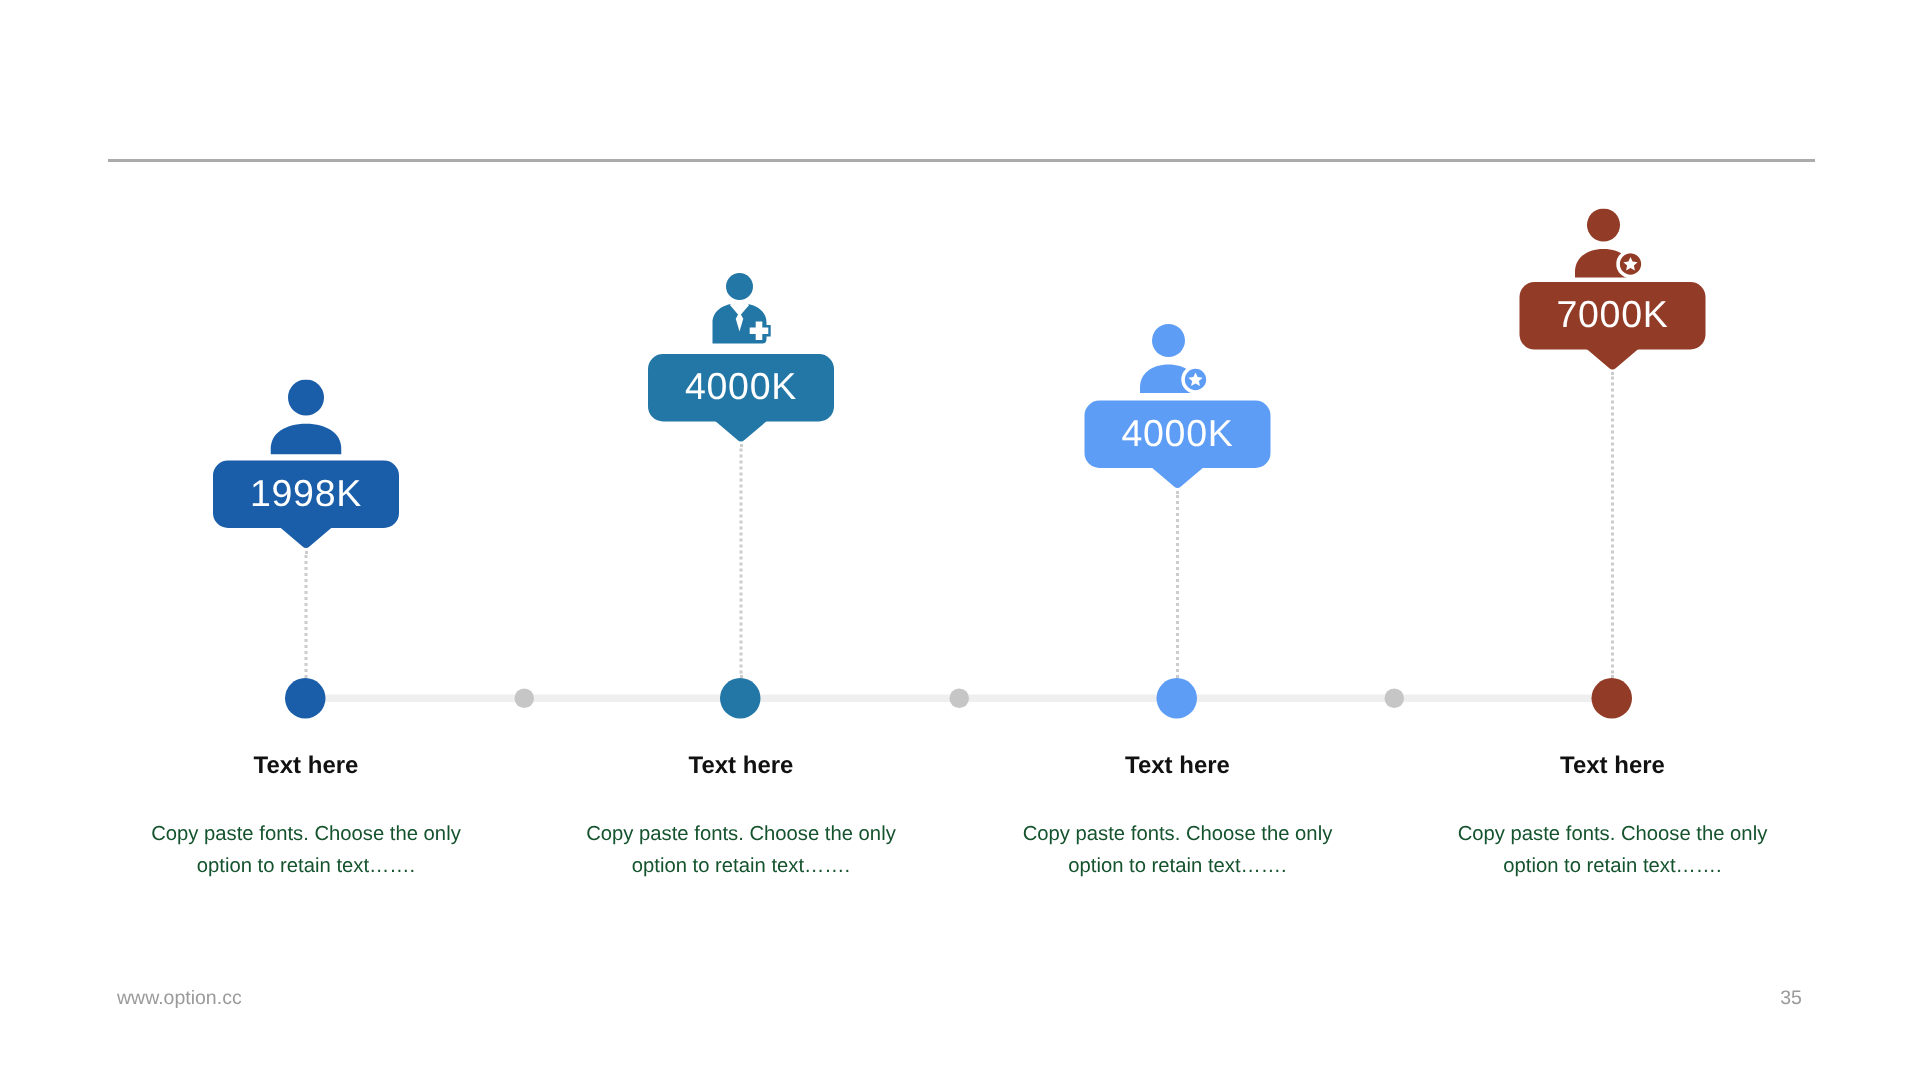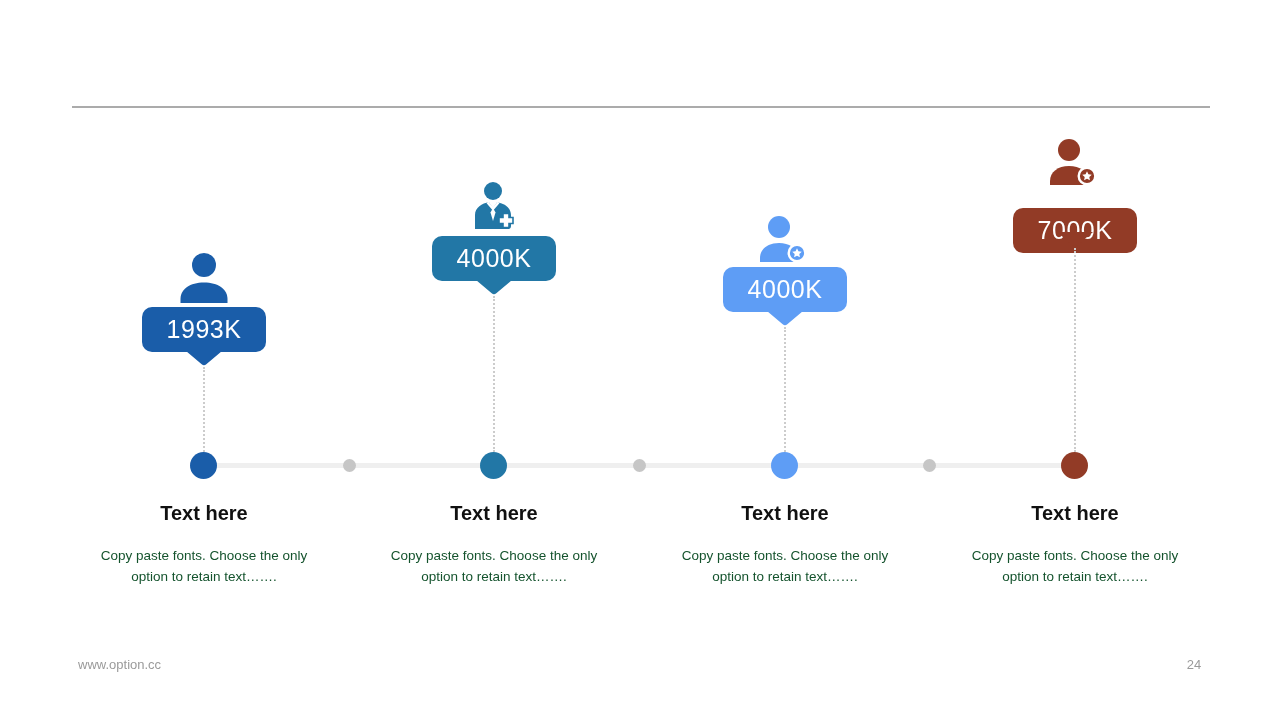--- a/index.html
+++ b/index.html
@@ -30,21 +30,21 @@
 
   .vline{position:absolute;left:129px;width:0;border-left:2px dotted #cccccc;}
   .c1 .vline{top:367px;height:85px;}
   .c2 .vline{top:296px;height:156px;}
   .c3 .vline{top:327px;height:125px;}
   .c4 .vline{top:248px;height:204px;}
 
   .dot{position:absolute;left:116px;top:452px;width:27px;height:27px;border-radius:50%;}
 
   .title{position:absolute;top:502px;left:0;width:260px;margin:0;text-align:center;
-    font-size:20px;font-weight:bold;color:#111111;}
+    font-size:16px;font-weight:bold;color:#111111;}
   .desc{position:absolute;top:545px;left:10px;width:240px;margin:0;text-align:center;
     font-size:13.5px;line-height:21px;color:#14532d;}
 
   .footer-site{position:absolute;left:78px;top:657px;font-size:13px;color:#9a9a9a;}
   .footer-page{position:absolute;left:1178px;top:657px;width:32px;text-align:center;
     font-size:13px;color:#9a9a9a;}
 </style>
 </head>
 <body>
 
@@ -58,21 +58,21 @@
 <div class="col c1">
   <div class="icon-wrap">
     <svg width="50" height="50" viewBox="0 0 50 50">
       <g fill="#1A5DA9">
         <circle cx="25" cy="12" r="12"></circle>
         <path d="M1.5,50 L1.5,46 C1.5,36 11,29.5 25,29.5 C39,29.5 48.5,36 48.5,46 L48.5,50 Z"></path>
       </g>
     </svg>
   </div>
   <div class="callout" style="background-color: rgb(26, 93, 169);">
-    <span class="callout-text">1993K</span>
+    <span class="callout-text">1998K</span>
   </div>
   <svg class="tail" viewBox="0 0 36 16">
     <path d="M0,0 H36 L20.3,13.3 Q18,15.3 15.7,13.3 Z" fill="#1A5DA9"></path>
   </svg>
   <div class="vline" style="border-left-color: rgb(204, 204, 204);"></div>
   <div class="dot" style="background-color: rgb(26, 93, 169);"></div>
   <h3 class="title">Text here</h3>
   <p class="desc">Copy paste fonts. Choose the only option to retain text…….</p>
 </div>
 
@@ -127,26 +127,26 @@
   <div class="icon-wrap">
     <svg width="48" height="47" viewBox="0 0 48 47">
       <g fill="#923B26">
         <circle cx="20" cy="11" r="11"></circle>
         <path d="M1,46 L1,42 C1,33 9,27 20,27 C31,27 39,33 39,42 L39,46 Z"></path>
         <circle cx="38" cy="37" r="8.3" stroke="#ffffff" stroke-width="2.4"></circle>
         <polygon fill="#ffffff" points="38,32.3 39.41,35.36 42.76,35.75 40.28,38.04 40.94,41.35 38,39.7 35.06,41.35 35.72,38.04 33.24,35.75 36.59,35.36"></polygon>
       </g>
     </svg>
   </div>
-  <div class="callout" style="background-color: rgb(146, 59, 38); margin-top: 20px;">
+  <div class="callout" style="background-color: rgb(146, 59, 38);">
     <span class="callout-text">7000K</span>
   </div>
   <svg class="tail" viewBox="0 0 36 16">
     <path d="M0,0 H36 L20.3,13.3 Q18,15.3 15.7,13.3 Z" fill="#923B26"></path>
   </svg>
   <div class="vline" style="border-left-color: rgb(204, 204, 204);"></div>
   <div class="dot" style="background-color: rgb(146, 59, 38);"></div>
   <h3 class="title">Text here</h3>
   <p class="desc">Copy paste fonts. Choose the only option to retain text…….</p>
 </div>
 
 <div class="footer-site">www.option.cc</div>
-<div class="footer-page">24</div>
+<div class="footer-page">35</div>
 
 </body></html>

